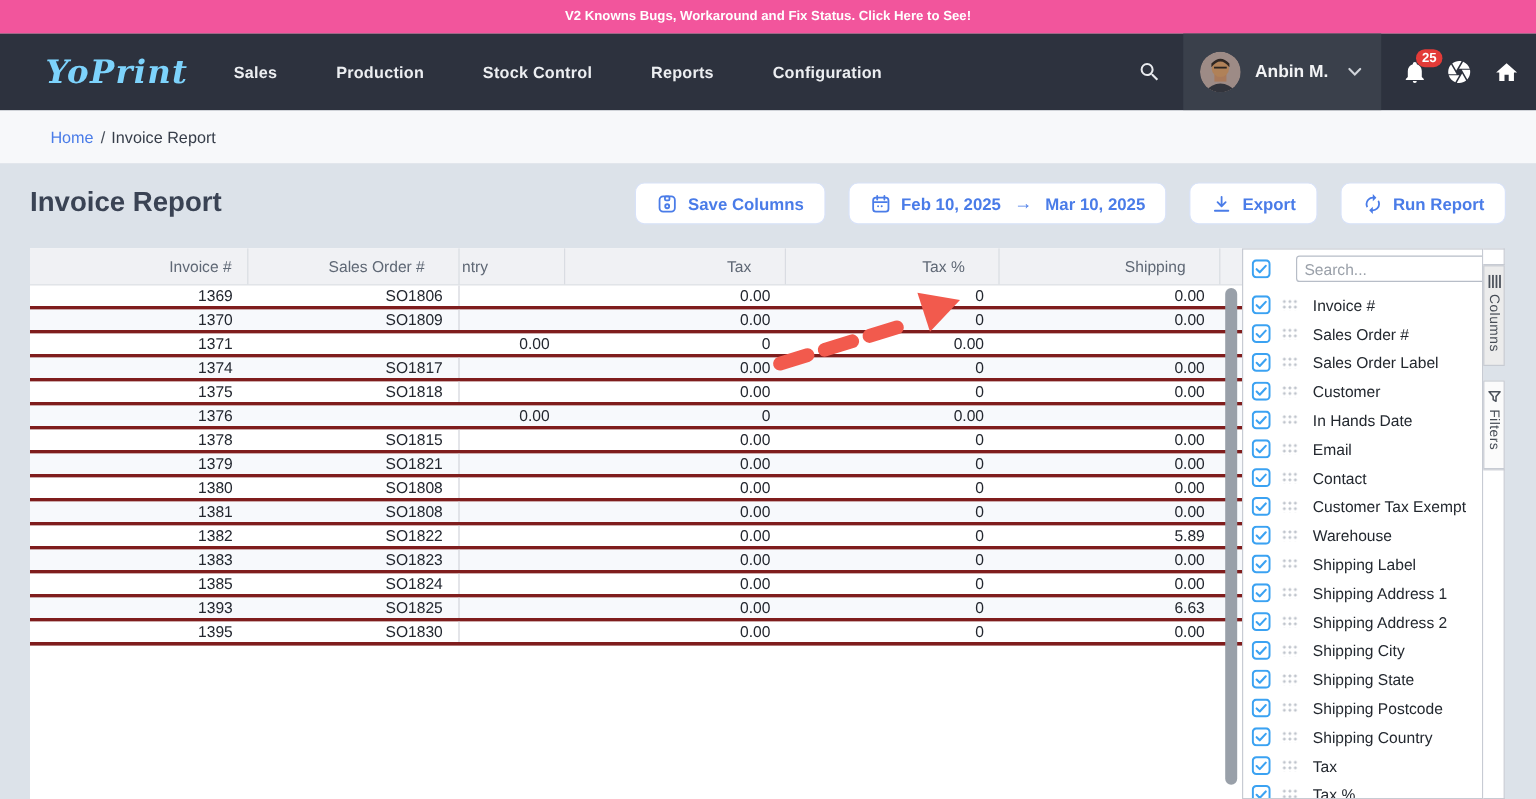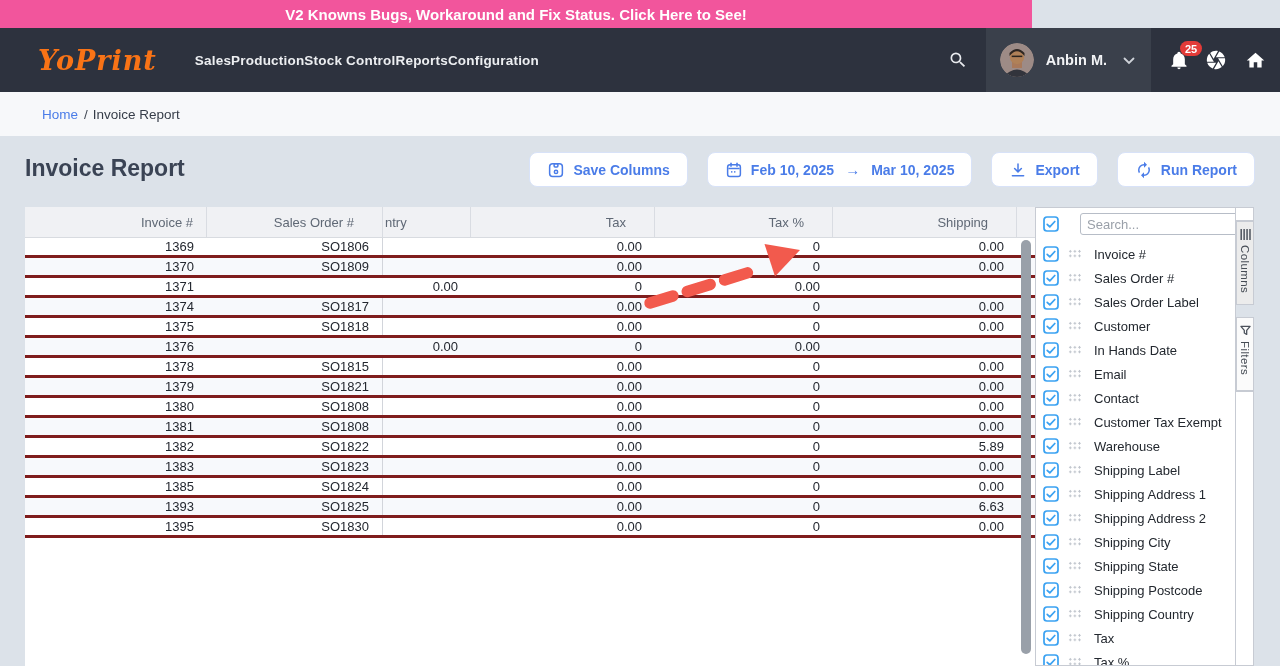--- a/index.html
+++ b/index.html
@@ -1,29 +1,29 @@
 <!DOCTYPE html>
 <html><head>
 <meta charset="utf-8">
 <style>
   * { margin:0; padding:0; box-sizing:border-box; }
   html,body { width:1280px; height:666px; overflow:hidden; }
   body { font-family:"Liberation Sans", sans-serif; background:#dce2e9; position:relative; }
 
   
-  .banner { position:absolute; left:0; top:0; width:1032px; height:28px;
+  .banner { position:absolute; left:0; top:0; width:1280px; height:28px;
     background:#f2559c; color:#fff; display:flex; align-items:center; justify-content:center;
-    font-size:15px; font-weight:700; cursor:pointer; }
+    font-size:11px; font-weight:700; cursor:pointer; }
 
   
   .navbar { position:absolute; left:0; top:28px; width:1280px; height:64px;
     background:#2d323e; display:flex; align-items:center; }
-  .logo { margin-left:38px; color:#f97316; font-family:"DejaVu Serif", serif;
+  .logo { margin-left:38px; color:#7dd3fc; font-family:"DejaVu Serif", serif;
     font-style:italic; font-weight:700; font-size:27px; letter-spacing:1px; cursor:pointer; }
-  .menu { display:flex; margin-left:38px; }
+  .menu { display:flex; margin-left:38px; gap:49px; }
   .menu-item { color:#eceef1; font-size:13.5px; font-weight:700; letter-spacing:.2px; cursor:pointer; }
   .nav-right { margin-left:auto; display:flex; align-items:center; height:100%; }
   .icon-btn { display:flex; align-items:center; justify-content:center; cursor:pointer; }
   .nav-search { padding:0 18px; }
   .user-panel { height:100%; background:#3a404b; display:flex; align-items:center;
     padding:0 16px 0 14px; gap:12px; cursor:pointer; }
   .avatar { width:34px; height:34px; border-radius:50%; overflow:hidden; flex:0 0 auto; }
   .user-name { color:#f2f3f5; font-size:14.5px; font-weight:700; }
   .chev { margin-left:4px; }
   .bell-wrap { position:relative; margin:0 16px 0 18px; }

